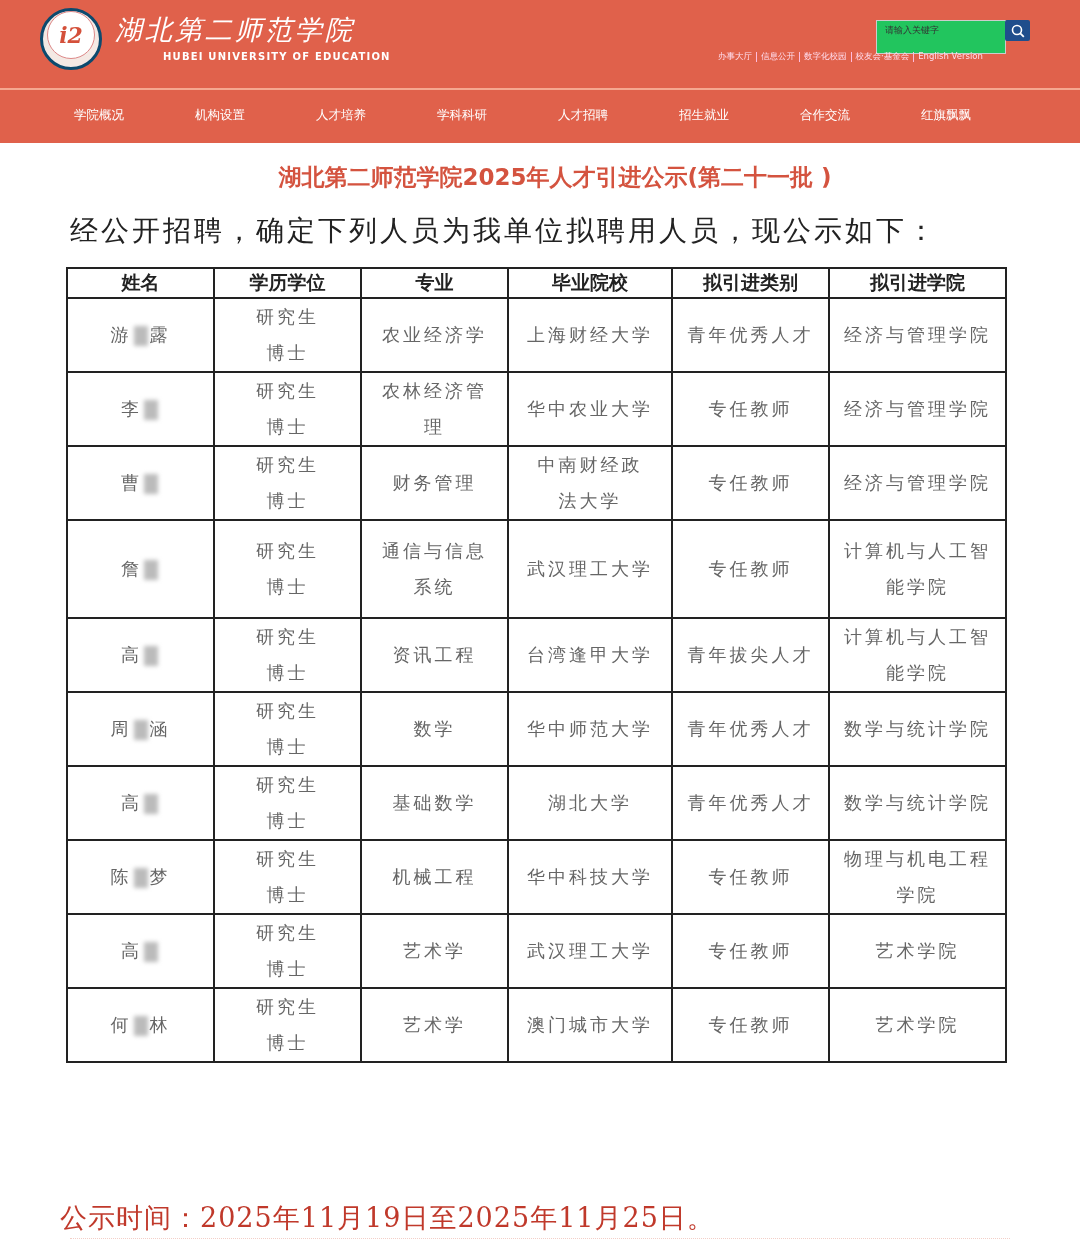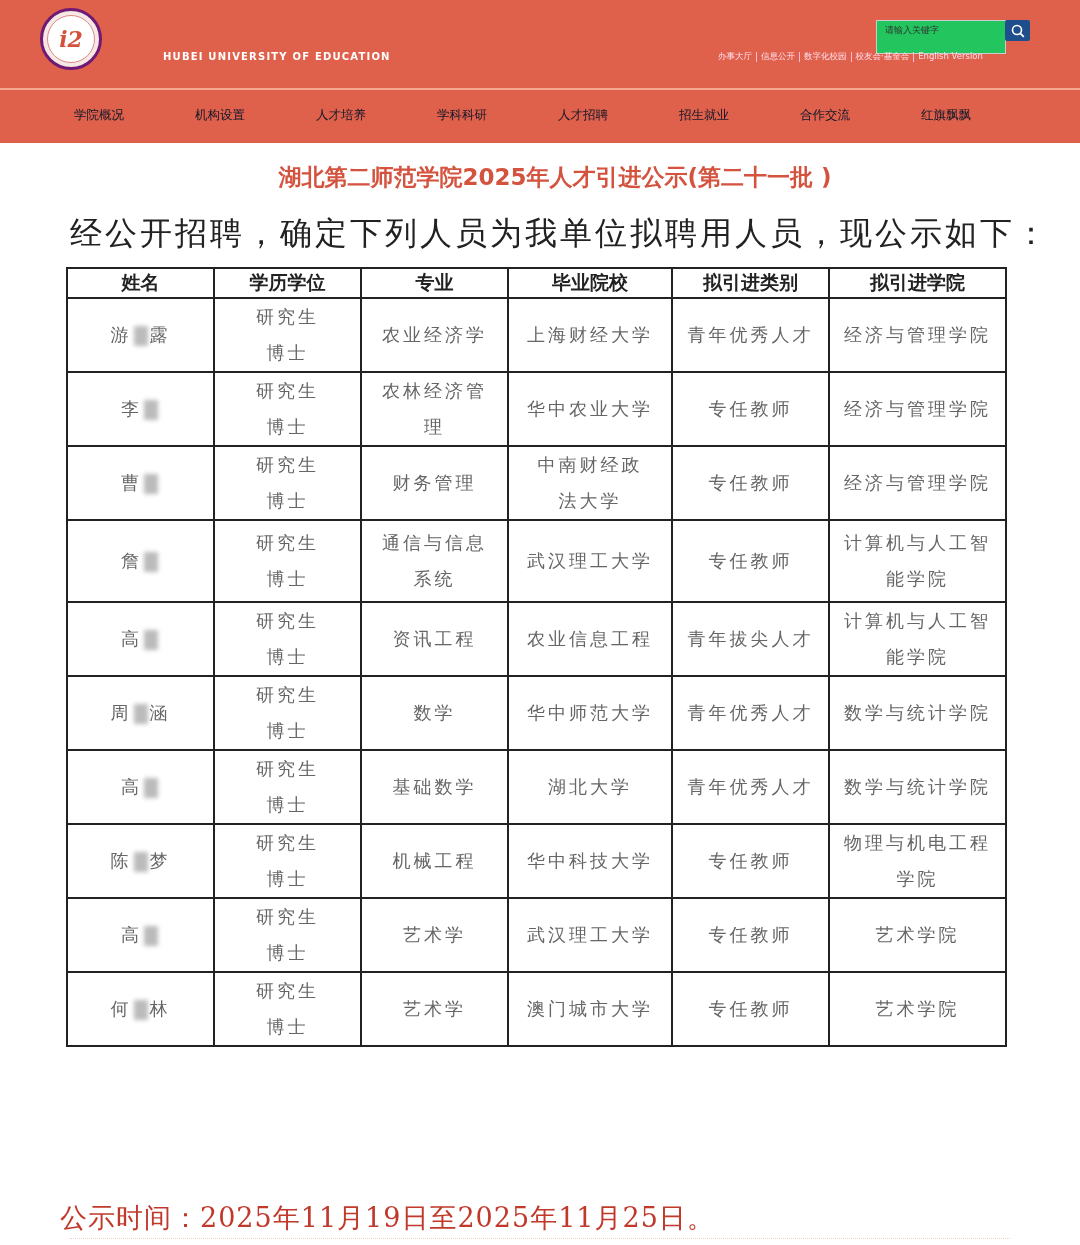--- a/index.html
+++ b/index.html
@@ -1,60 +1,61 @@
 <!DOCTYPE html>
 <html><head>
 <meta charset="utf-8">
 <style>
   * { box-sizing: border-box; margin: 0; padding: 0; }
   html, body { width: 1080px; height: 1245px; overflow: hidden; background: #ffffff; }
   body { font-family: "DejaVu Sans", "Liberation Sans", sans-serif; color: #333; position: relative; }
 
   .top-header { position: absolute; left: 0; top: 0; width: 1080px; height: 88px; background: #e0614b; }
   .logo { position: absolute; left: 40px; top: 8px; width: 62px; height: 62px; border-radius: 50%;
-          background: #f4e9e4; border: 3px solid #701a75; display: flex; align-items: center; justify-content: center; }
+          background: #f4e9e4; border: 3px solid #0c4a6e; display: flex; justify-content: center; }
   .logo-inner { width: 48px; height: 48px; border-radius: 50%; background: #fff; border: 1px solid #d88; 
                 display:flex; align-items:center; justify-content:center; color:#d4503a; font-size: 22px; font-weight: bold; font-family: "DejaVu Serif", serif; font-style: italic; }
   .brand-cn { position: absolute; left: 115px; top: 12px; color: #fff; font-size: 27px; letter-spacing: 3px;
               font-family: "DejaVu Serif", serif; font-style: italic; }
   .brand-en { position: absolute; left: 115px; top: 51px; color: #fff; font-size: 10px; letter-spacing: 1.2px; font-weight: bold; padding-left: 48px; }
 
   .search-box { position: absolute; left: 876px; top: 20px; width: 130px; height: 34px; background: #22c55e; border: 1px solid #ccc;
                 font-size: 9px; line-height: 19px; padding-left: 8px; color: #333; }
   .search-btn { position: absolute; left: 1005px; top: 20px; width: 25px; height: 21px; background: #1f4e8c; border-radius: 2px;
                 display: flex; align-items: center; justify-content: center; }
   .quick-links { position: absolute; left: 718px; top: 51px; font-size: 8.5px; color: #fde; white-space: nowrap; }
   .quick-links span.sep { display: inline-block; width: 1px; height: 10px; background: #fbd; margin: 0 4px; vertical-align: middle; }
 
   .divider-line { position: absolute; left: 0; top: 88px; width: 1080px; height: 2px; background: #f5a890; }
   .nav { position: absolute; left: 0; top: 90px; width: 1080px; height: 53px; background: #e0614b; display: flex; }
-  .nav-item { position: absolute; top: 17px; color: #0f172a; font-size: 12.5px; white-space: nowrap; cursor: pointer; }
+  .nav-item { position: absolute; top: 17px; color: #ffffff; font-size: 12.5px; white-space: nowrap; cursor: pointer; }
 
   .page-title { position: absolute; left: 0; top: 162px; width: 1110px; text-align: center; color: #d4533f;
                 font-size: 23px; font-weight: bold; letter-spacing: 0px; }
-  .intro { position: absolute; left: 70px; top: 212px; font-size: 32px; color: #222; letter-spacing: 3px;
+  .intro { position: absolute; left: 70px; top: 212px; font-size: 28px; color: #222; letter-spacing: 3px;
            font-family: "DejaVu Serif", serif; white-space: nowrap; }
 
   table.roster { position: absolute; left: 66px; top: 267px; width: 939px; border-collapse: collapse; table-layout: fixed; }
   table.roster th, table.roster td { border: 2px solid #222; text-align: center; vertical-align: middle; }
   table.roster th { height: 30px; font-size: 19px; font-weight: bold; color: #222; }
   table.roster td { height: 73px; font-size: 18px; color: #666; line-height: 36px; letter-spacing: 3px; padding: 0 2px; }
   .blur { display: inline-block; width: 14px; height: 20px; background: #bbb; filter: blur(2px); vertical-align: middle; margin: 0 2px; }
 
   .notice-date { position: absolute; left: 60px; top: 1200px; font-size: 27px; color: #c0392b; letter-spacing: 1px;
                  font-family: "DejaVu Serif", serif; white-space: nowrap; }
   .cutoff { position: absolute; left: 70px; top: 1238px; width: 940px; height: 5px; border-top: 1px dotted #f3cfc8; }
 </style>
 </head>
 <body>
 
 <div class="top-header">
   <div class="logo">
     <div class="logo-inner">i2</div>
   </div>
+  <div class="brand-cn">湖北第二师范学院</div>
   <div class="brand-en">HUBEI UNIVERSITY OF EDUCATION</div>
 
   <div class="search-box">请输入关键字</div>
   <div class="search-btn">
     <svg width="14" height="14" viewBox="0 0 14 14">
       <circle cx="6" cy="6" r="4.5" fill="none" stroke="#fff" stroke-width="1.6"></circle>
       <line x1="9.3" y1="9.3" x2="12.8" y2="12.8" stroke="#fff" stroke-width="1.8"></line>
     </svg>
   </div>
 
@@ -130,33 +131,33 @@
         <td style="padding:0 20px"><span>中南财经政法大学</span></td>
         <td><span>专任教师</span></td>
         <td><span>经济与管理学院</span></td>
       </tr>
       <tr>
         <td><span>詹</span><span class="blur"></span><span></span></td>
         <td>
           <div>研究生</div>
           <div>博士</div>
         </td>
-        <td style="padding:4px 20px"><span>通信与信息系统</span></td>
+        <td style="padding:12px 20px"><span>通信与信息系统</span></td>
         <td><span>武汉理工大学</span></td>
         <td><span>专任教师</span></td>
         <td style="padding:0 8px"><span>计算机与人工智能学院</span></td>
       </tr>
       <tr>
         <td><span>高</span><span class="blur"></span><span></span></td>
         <td>
           <div>研究生</div>
           <div>博士</div>
         </td>
         <td><span>资讯工程</span></td>
-        <td><span>农业信息工程</span></td>
+        <td><span>台湾逢甲大学</span></td>
         <td><span>青年拔尖人才</span></td>
         <td style="padding:0 8px"><span>计算机与人工智能学院</span></td>
       </tr>
       <tr>
         <td><span>周</span><span class="blur"></span><span>涵</span></td>
         <td>
           <div>研究生</div>
           <div>博士</div>
         </td>
         <td><span>数学</span></td>

